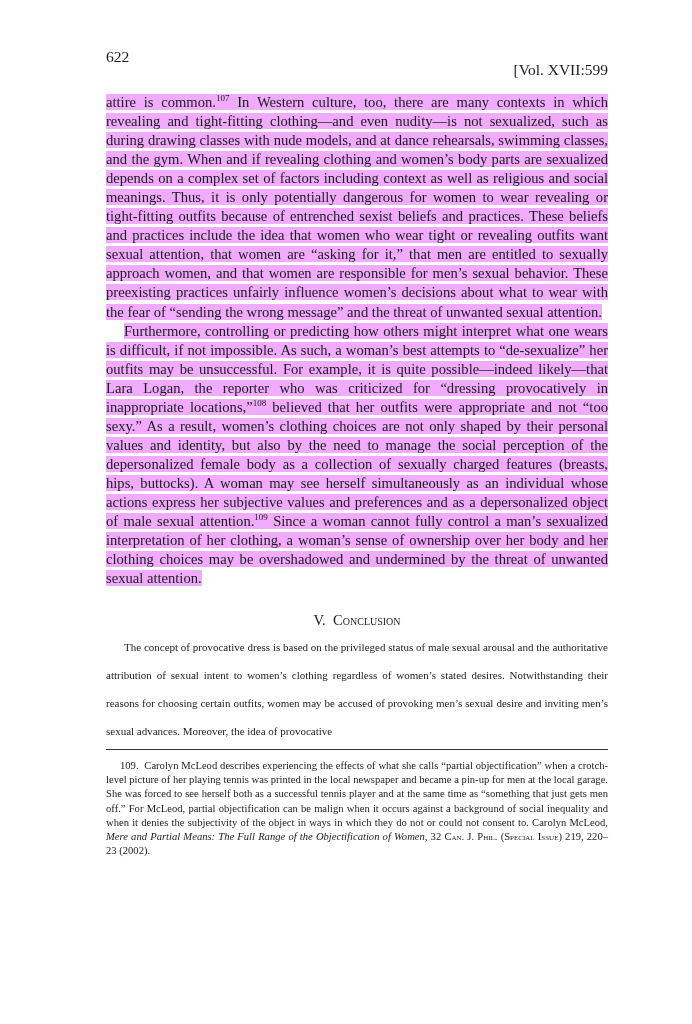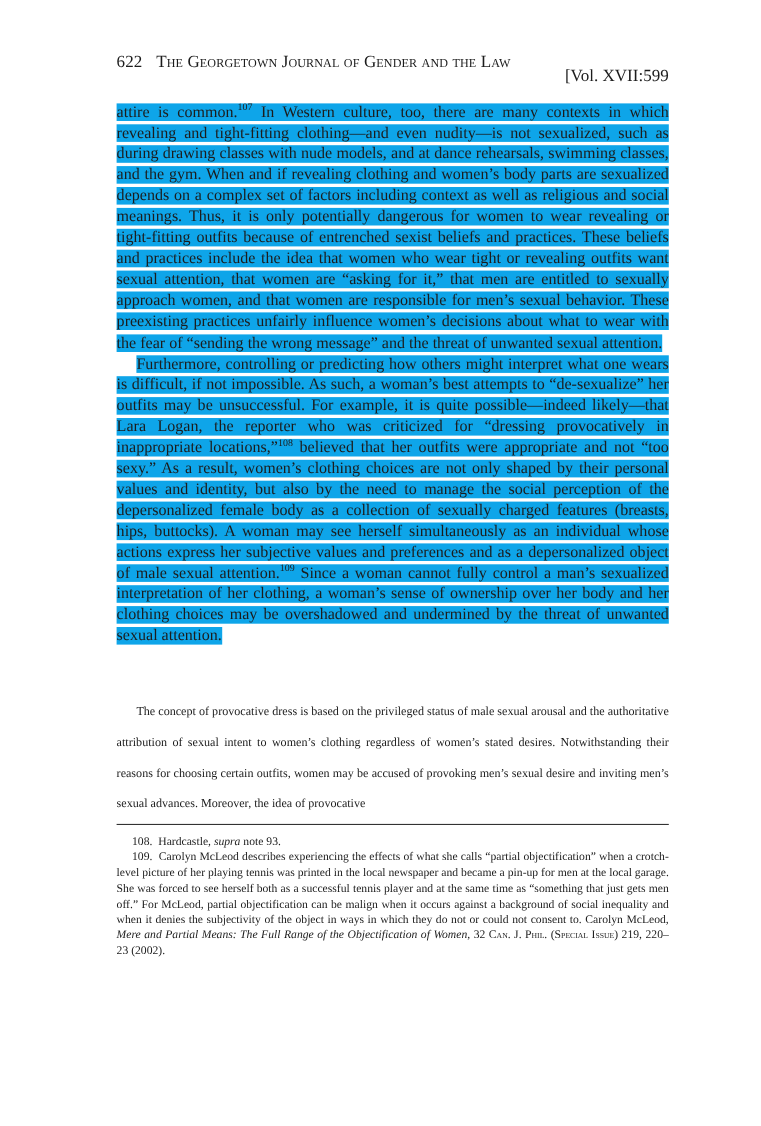--- a/index.html
+++ b/index.html
@@ -51,21 +51,21 @@
       top: 93px;
       width: 502px;
       font-size: 14.6px;
       line-height: 19.05px;
       text-align: justify;
     }
     .body-text p {
       margin: 0;
     }
     .hl {
-      background: #0ea5e9;
+      background: #f0abfc;
       box-decoration-break: clone;
       -webkit-box-decoration-break: clone;
     }
     .indent {
       text-indent: 18px;
     }
     sup.fn {
       font-size: 9px;
       line-height: 0;
       vertical-align: 6px;
@@ -116,34 +116,35 @@
     .sc { font-variant: small-caps; }
     i { font-style: italic; }
   </style>
 </head>
 <body>
 
 <div class="page">
 
   <div class="running-head">
     <span class="pnum">622</span>
-    <span class="jtitle">The Georgetown Journal of Gender and the Law</span>
     <span class="vol">[Vol. XVII:599</span>
   </div>
 
   <div class="body-text">
     <p><span class="hl"><span>attire is common.</span><sup class="fn">107</sup><span> In Western culture, too, there are many contexts in which revealing and tight-fitting clothing—and even nudity—is not sexualized, such as during drawing classes with nude models, and at dance rehearsals, swimming classes, and the gym. When and if revealing clothing and women’s body parts are sexualized depends on a complex set of factors including context as well as religious and social meanings. Thus, it is only potentially dangerous for women to wear revealing or tight-fitting outfits because of entrenched sexist beliefs and practices. These beliefs and practices include the idea that women who wear tight or revealing outfits want sexual attention, that women are “asking for it,” that men are entitled to sexually approach women, and that women are responsible for men’s sexual behavior. These preexisting practices unfairly influence women’s decisions about what to wear with the fear of “sending the wrong message” and the threat of unwanted sexual attention.</span></span></p>
     <p class="indent"><span class="hl"><span>Furthermore, controlling or predicting how others might interpret what one wears is difficult, if not impossible. As such, a woman’s best attempts to “de-sexualize” her outfits may be unsuccessful. For example, it is quite possible—indeed likely—that Lara Logan, the reporter who was criticized for “dressing provocatively in inappropriate locations,”</span><sup class="fn">108</sup><span> believed that her outfits were appropriate and not “too sexy.” As a result, women’s clothing choices are not only shaped by their personal values and identity, but also by the need to manage the social perception of the depersonalized female body as a collection of sexually charged features (breasts, hips, buttocks). A woman may see herself simultaneously as an individual whose actions express her subjective values and preferences and as a depersonalized object of male sexual attention.</span><sup class="fn">109</sup><span> Since a woman cannot fully control a man’s sexualized interpretation of her clothing, a woman’s sense of ownership over her body and her clothing choices may be overshadowed and undermined by the threat of unwanted sexual attention.</span></span></p>
   </div>
 
+  <div class="section-heading">
+    <span>V.</span>&nbsp;&nbsp;<span class="sc">Conclusion</span>
+  </div>
 
   <div class="conclusion">
     <p class="indent">The concept of provocative dress is based on the privileged status of male sexual arousal and the authoritative attribution of sexual intent to women’s clothing regardless of women’s stated desires. Notwithstanding their reasons for choosing certain outfits, women may be accused of provoking men’s sexual desire and inviting men’s sexual advances. Moreover, the idea of provocative</p>
   </div>
 
   <div class="fn-rule"></div>
 
   <div class="footnotes">
-    <p><span>108.</span>&nbsp;&nbsp;<span>Hardcastle, </span><i>supra</i><span> note 93.</span></p>
     <p><span>109.</span>&nbsp;&nbsp;<span>Carolyn McLeod describes experiencing the effects of what she calls “partial objectification” when a crotch-level picture of her playing tennis was printed in the local newspaper and became a pin-up for men at the local garage. She was forced to see herself both as a successful tennis player and at the same time as “something that just gets men off.” For McLeod, partial objectification can be malign when it occurs against a background of social inequality and when it denies the subjectivity of the object in ways in which they do not or could not consent to. Carolyn McLeod, </span><i>Mere and Partial Means: The Full Range of the Objectification of Women</i><span>, 32 </span><span class="sc">Can. J. Phil.</span><span> (</span><span class="sc">Special Issue</span><span>) 219, 220–23 (2002).</span></p>
   </div>
 
 </div>
 
 </body></html>

